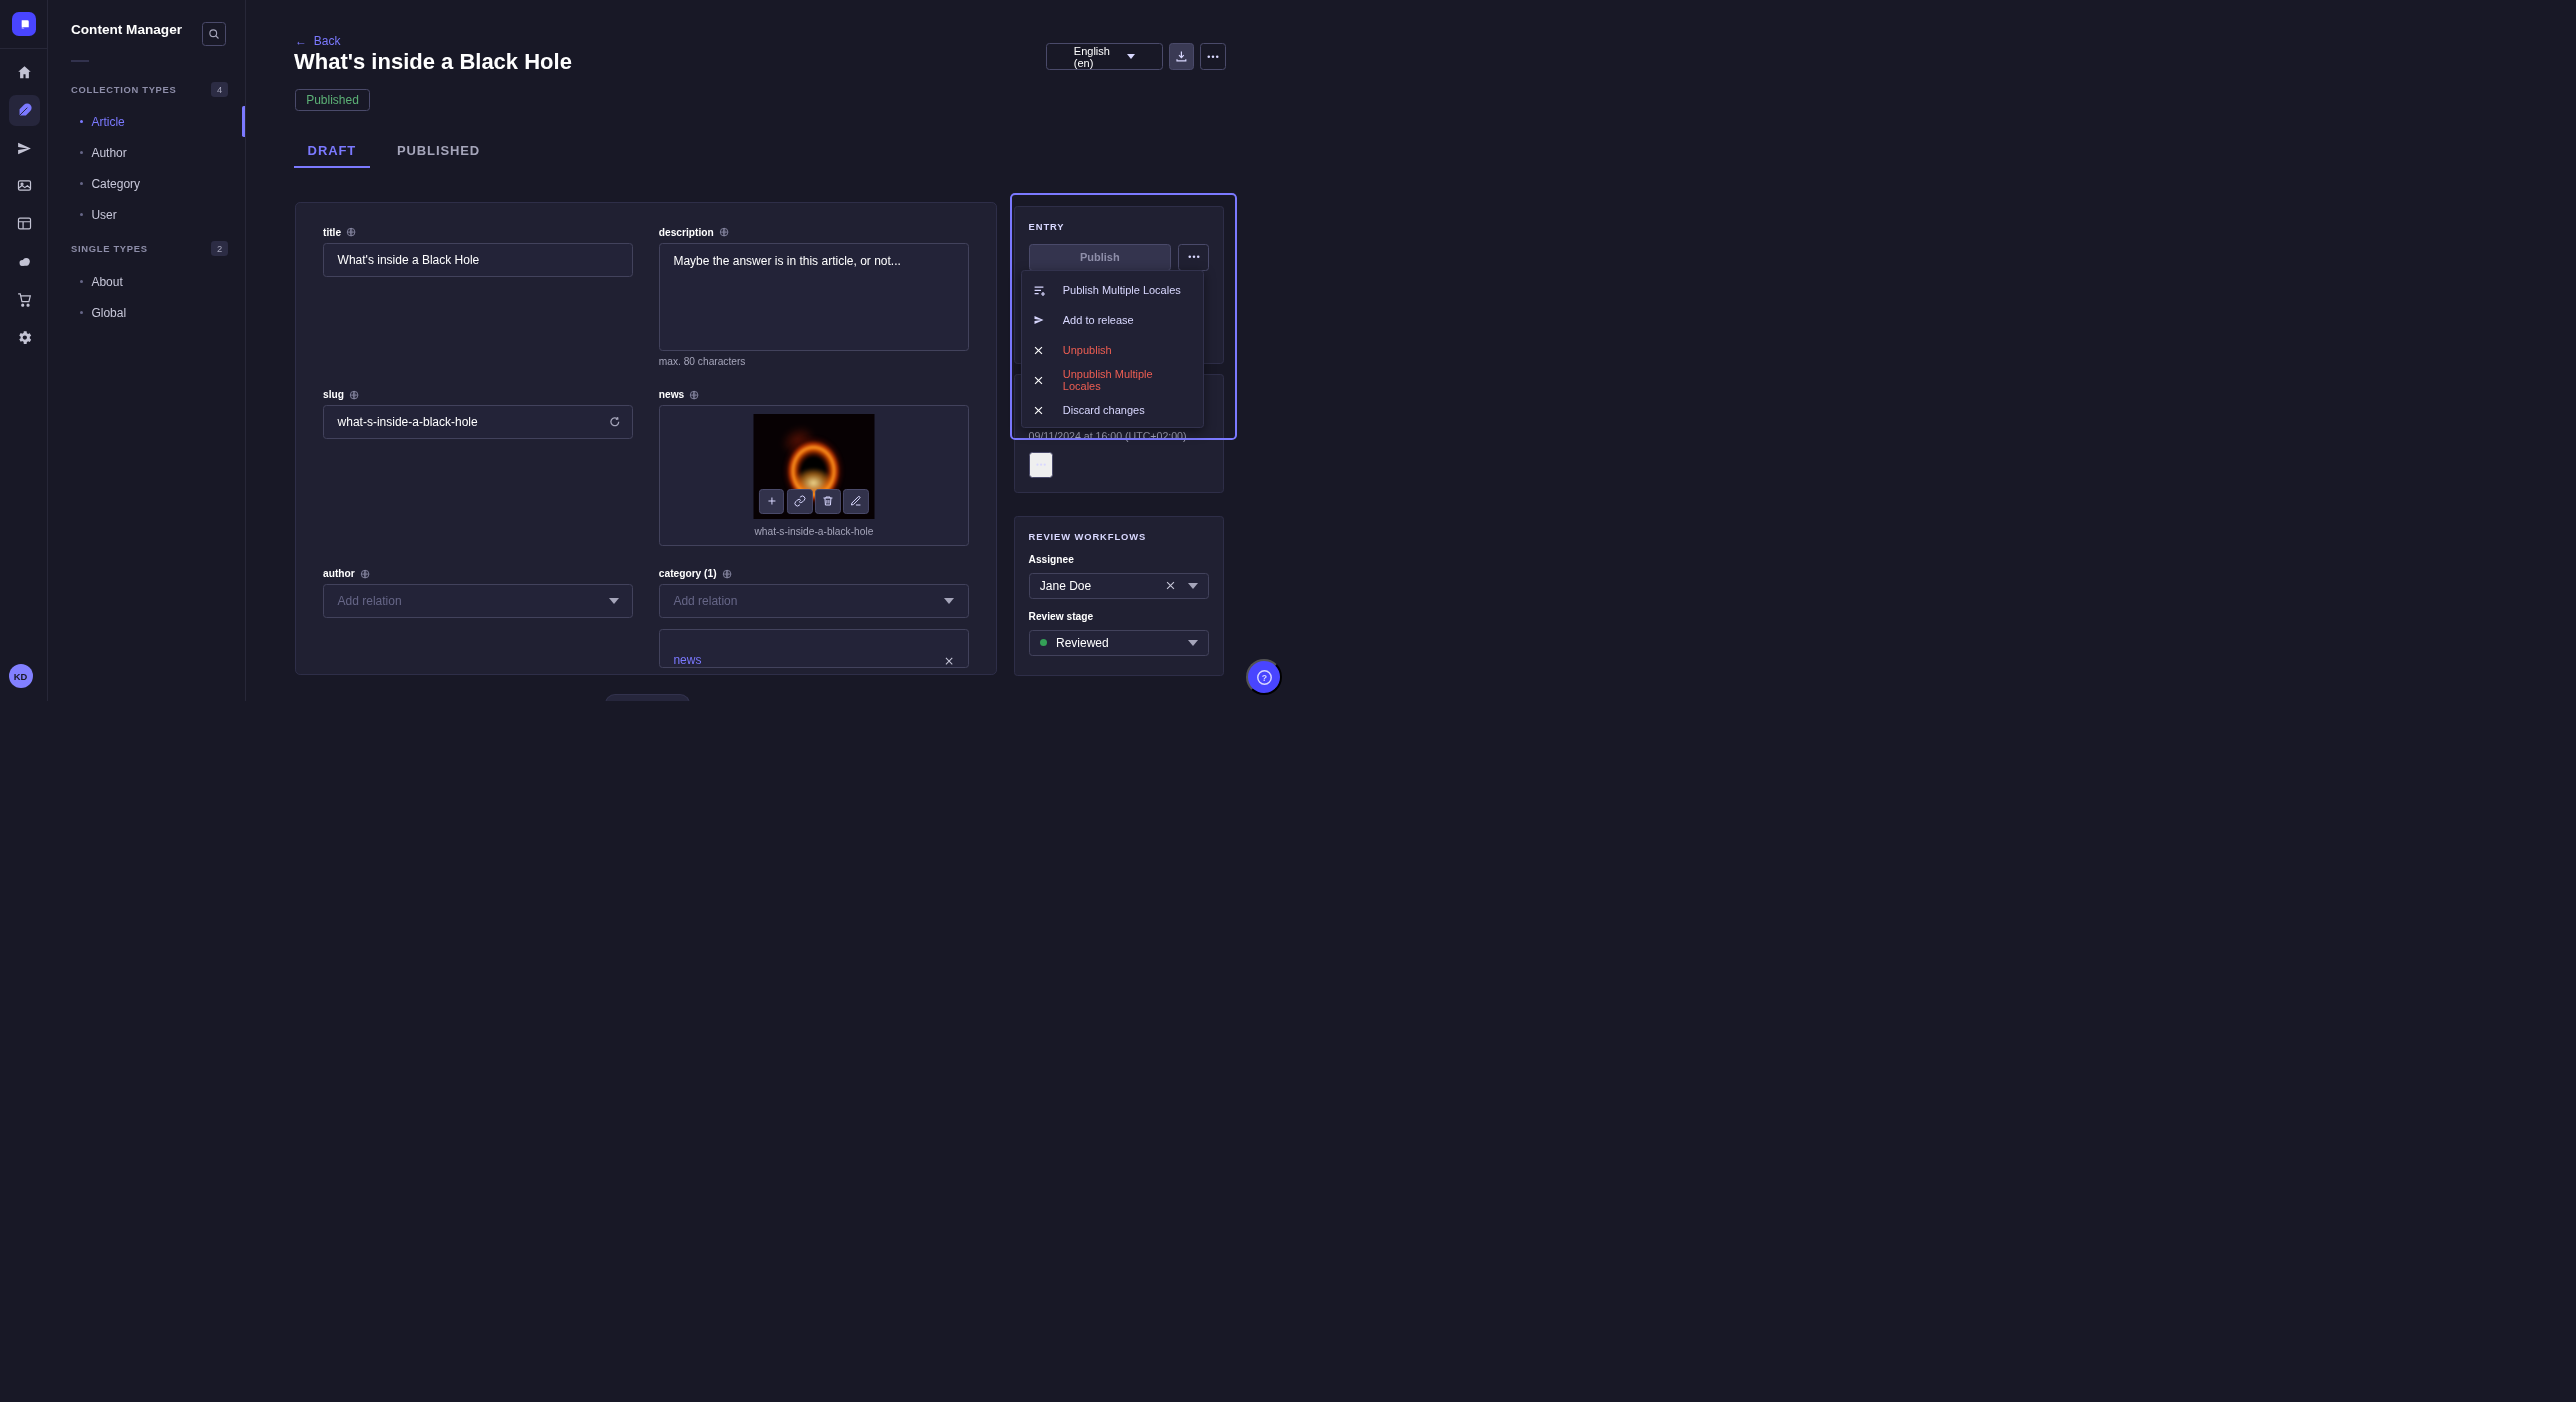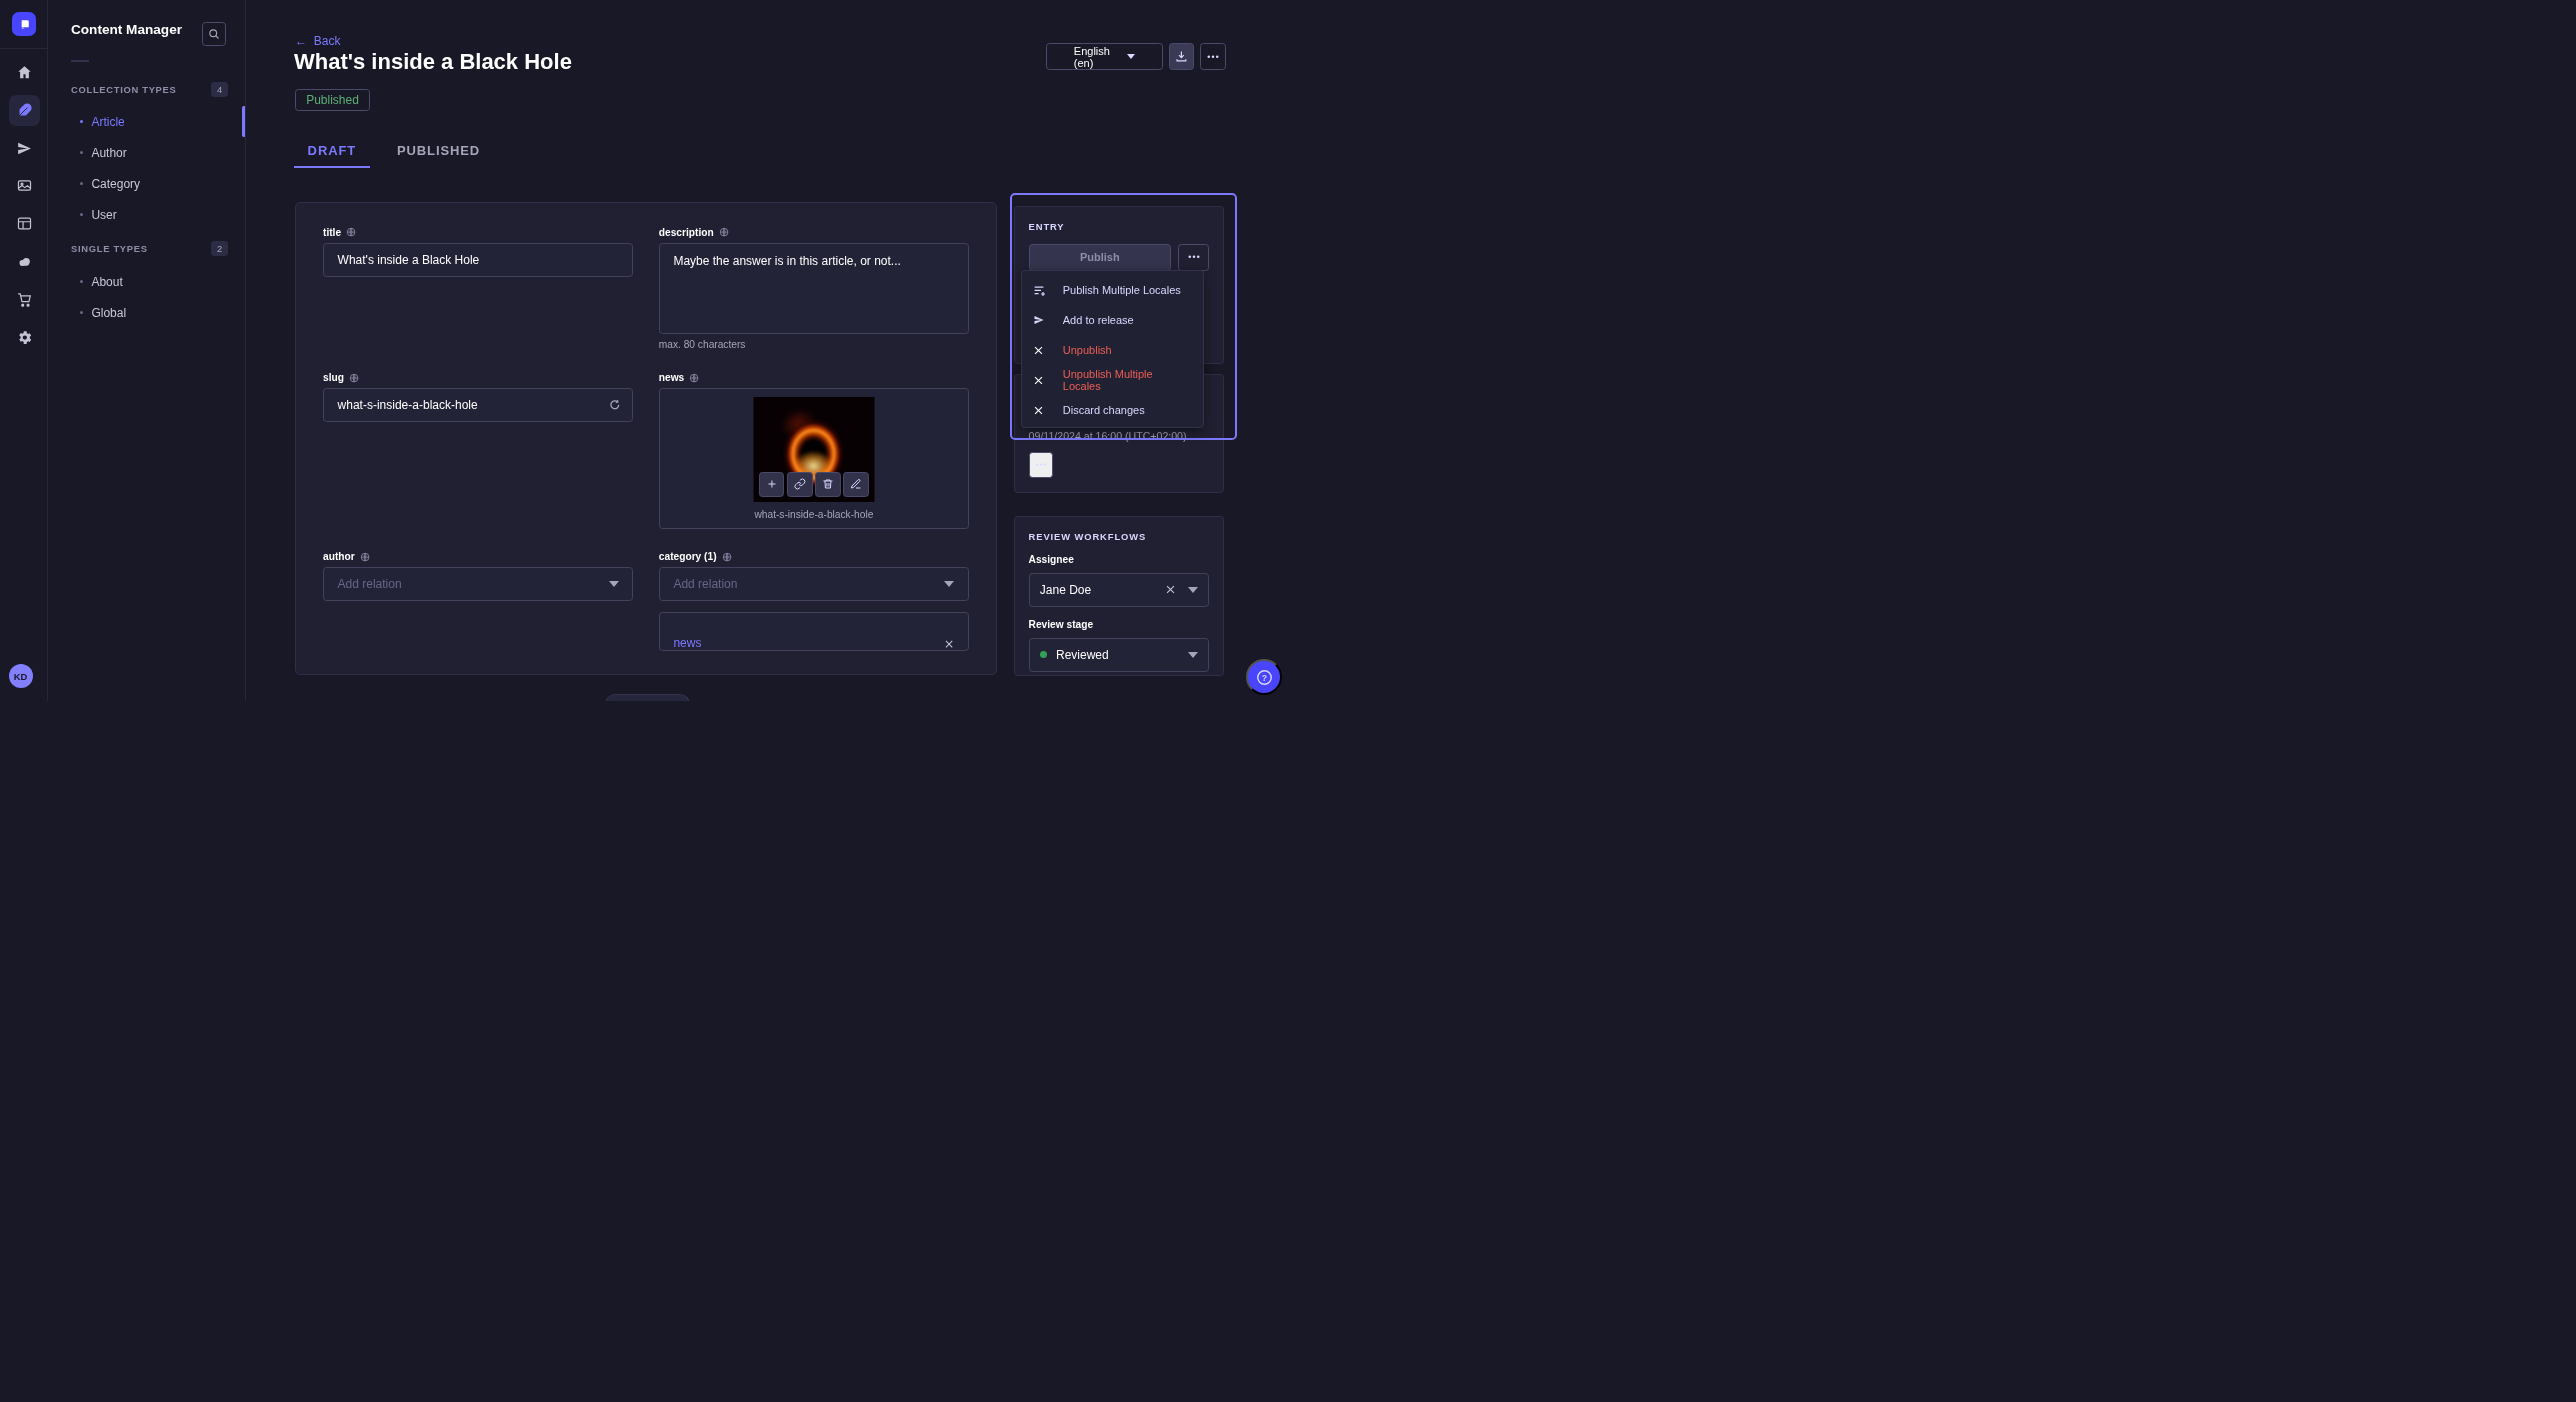--- a/index.html
+++ b/index.html
@@ -68,21 +68,21 @@
   
   .form-panel { position:absolute; left:49px; top:202px; width:702px; height:473px;
     background:#202032; border:0.9px solid #2e2e48; border-radius:5.1px;
     display:grid; grid-template-columns:1fr 1fr; column-gap:25.6px; row-gap:22px;
     padding:24px 27px; align-content:start; }
   .flabel { display:flex; align-items:center; gap:5.1px; font-size:10.2px; font-weight:700;
     margin-bottom:5.1px; color:#fff; }
   .input, .t-area, .rel-box, .tag-box { background:#232338; border:0.9px solid #42425c;
     border-radius:3.4px; font-size:12px; color:#fff; }
   .input { height:34px; display:flex; align-items:center; padding:0 13.6px; }
-  .t-area { height:91px; padding:10.2px 13.6px; }
+  .t-area { height:108px; padding:10.2px 13.6px; }
   .hint { font-size:10.2px; color:#a5a5ba; margin-top:5.1px; }
   .slug-wrap { position:relative; }
   .slug-refresh { position:absolute; right:10.2px; top:8.5px; width:17px; height:17px;
     display:flex; align-items:center; justify-content:center; cursor:pointer; }
   .placeholder { color:#666687; }
   .rel-box { height:34px; display:flex; align-items:center; justify-content:space-between;
     padding:0 13.6px; cursor:pointer; }
   .rel-caret { width:0; height:0; border-left:5.1px solid transparent; border-right:5.1px solid transparent;
     border-top:6px solid #a5a5ba; }
   .tag-box { height:39px; margin-top:10.2px; display:flex; align-items:flex-end;
@@ -124,21 +124,21 @@
   .publish-btn { flex:1; height:27px; background:#34344e; border:0.9px solid #4a4a6a;
     border-radius:3.4px; color:#8e8ea9; font-size:11px; font-weight:600; display:flex;
     align-items:center; justify-content:center; cursor:pointer; }
   .more-btn { width:31.5px; height:27px; border:0.9px solid #4a4a6a; border-radius:3.4px;
     background:transparent; display:flex; align-items:center; justify-content:center; cursor:pointer; }
   .pub-date { position:absolute; left:13.6px; top:55px; font-size:10.6px; color:#a5a5ba; white-space:nowrap; }
   .info-more { position:absolute; left:13.6px; top:77px; width:24px; height:25.6px;
     border:0.9px solid #4a4a6a; border-radius:3.4px; display:flex; align-items:center;
     justify-content:center; cursor:pointer; }
   .rw-label { font-size:10.2px; font-weight:700; margin:12px 0 5.1px; }
-  .rw-box { height:34px; background:#232338; border:0.9px solid #42425c; border-radius:3.4px;
+  .rw-box { height:26px; background:#232338; border:0.9px solid #42425c; border-radius:3.4px;
     display:flex; align-items:center; padding:0 10.2px; font-size:12px; cursor:pointer;margin-top:8px; }
   .rw-spacer { flex:1; }
   .stage-dot { width:7.7px; height:7.7px; border-radius:50%; background:#34a057; margin-right:8.5px; }
 
   
   .focus-outline { position:absolute; left:764px; top:193px; width:227px; height:247px;
     border:2.6px solid #7b79ff; border-radius:5.1px; pointer-events:none; z-index:5; }
   .menu { position:absolute; left:775px; top:270px; width:183px; height:158px;
     background:#212134; border:0.9px solid #32324d; border-radius:3.4px; z-index:10;
     box-shadow:0 3.4px 12px rgba(0,0,0,.45); padding:4.3px 0; }

